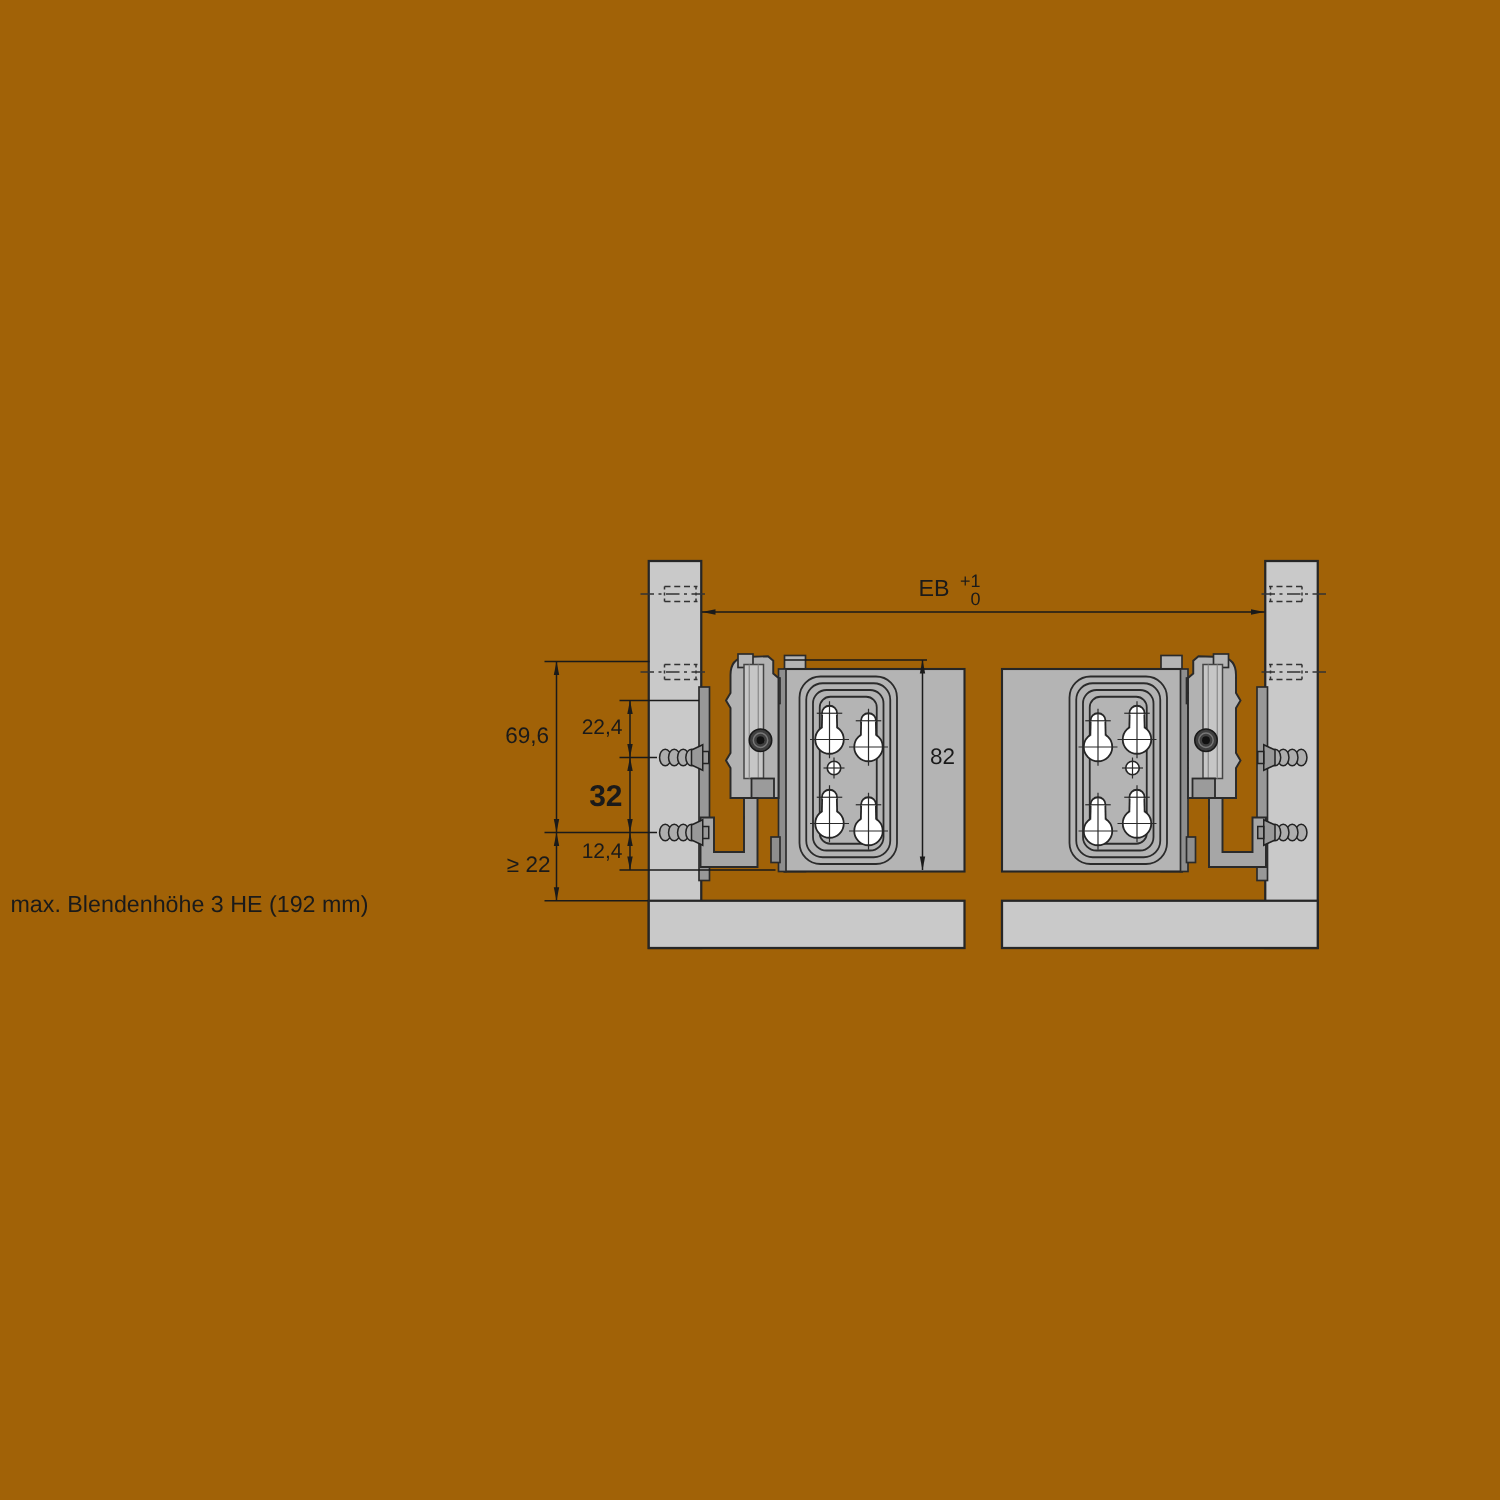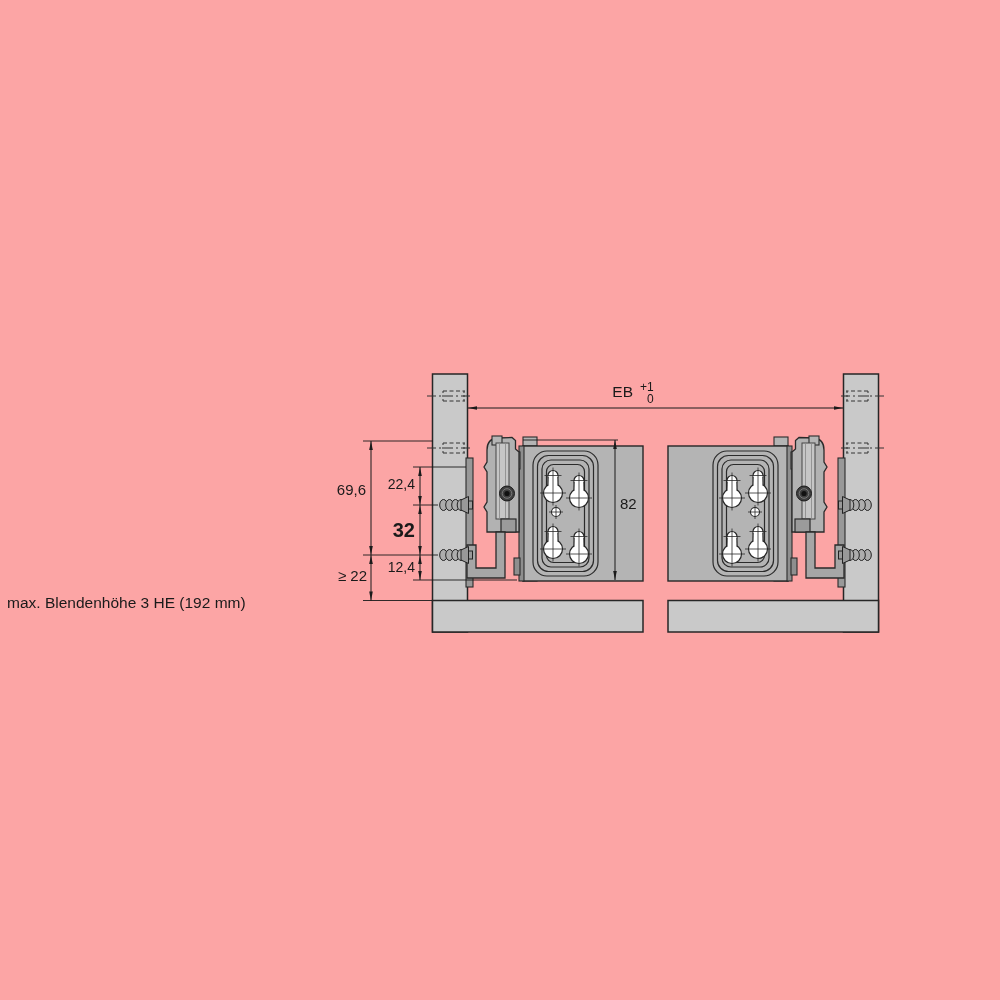--- a/index.html
+++ b/index.html
@@ -1,16 +1,16 @@
 <!DOCTYPE html>
 <html><head>
 <meta charset="utf-8">
 <style>
   html,body{margin:0;padding:0;background:#ffffff;}
-  .stage{position:relative;width:1000px;height:1000px;background:#fca5a5;overflow:hidden;
+  .stage{position:relative;width:1000px;height:1000px;background:#a16207;overflow:hidden;
          font-family:"Liberation Sans", sans-serif;}
   svg{position:absolute;left:0;top:0;}
   text{fill:#1a1a1a;font-family:"Liberation Sans", sans-serif;}
   .dim-line{stroke:#1a1a1a;stroke-width:1;fill:none;}
   .ext-line{stroke:#1a1a1a;stroke-width:0.9;fill:none;}
   .arrow{fill:#1a1a1a;stroke:none;}
   .part-outline{stroke:#262626;stroke-width:1.5;}
   .thin-outline{stroke:#2a2a2a;stroke-width:1.1;}
   .dashed{stroke:#333;stroke-width:1;fill:none;}
 </style>

